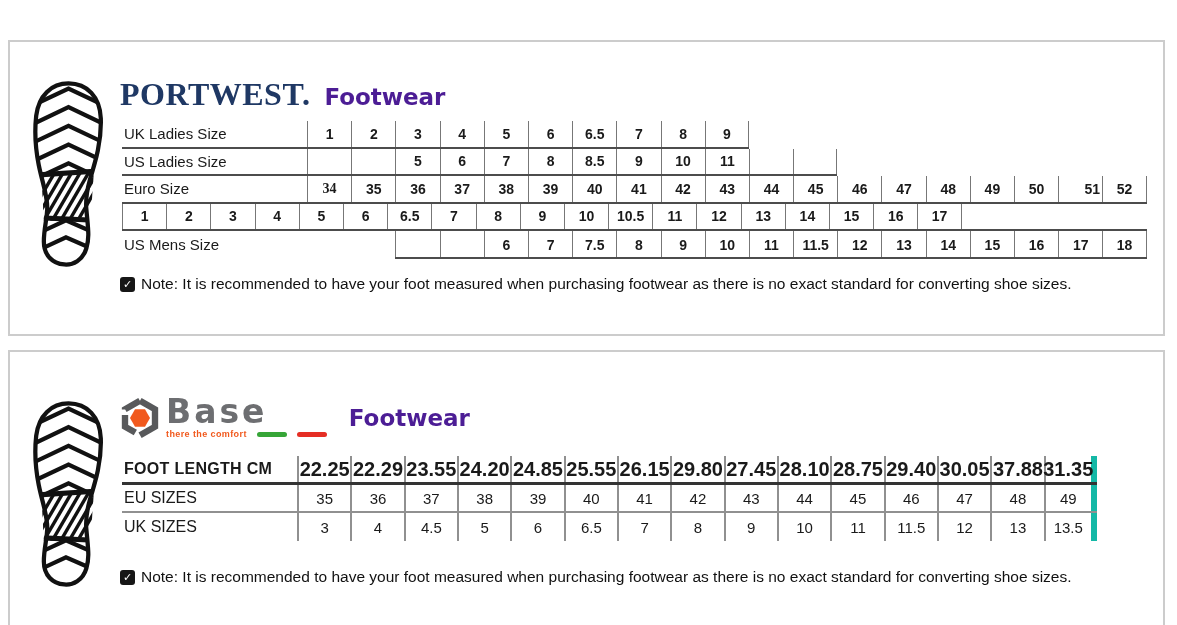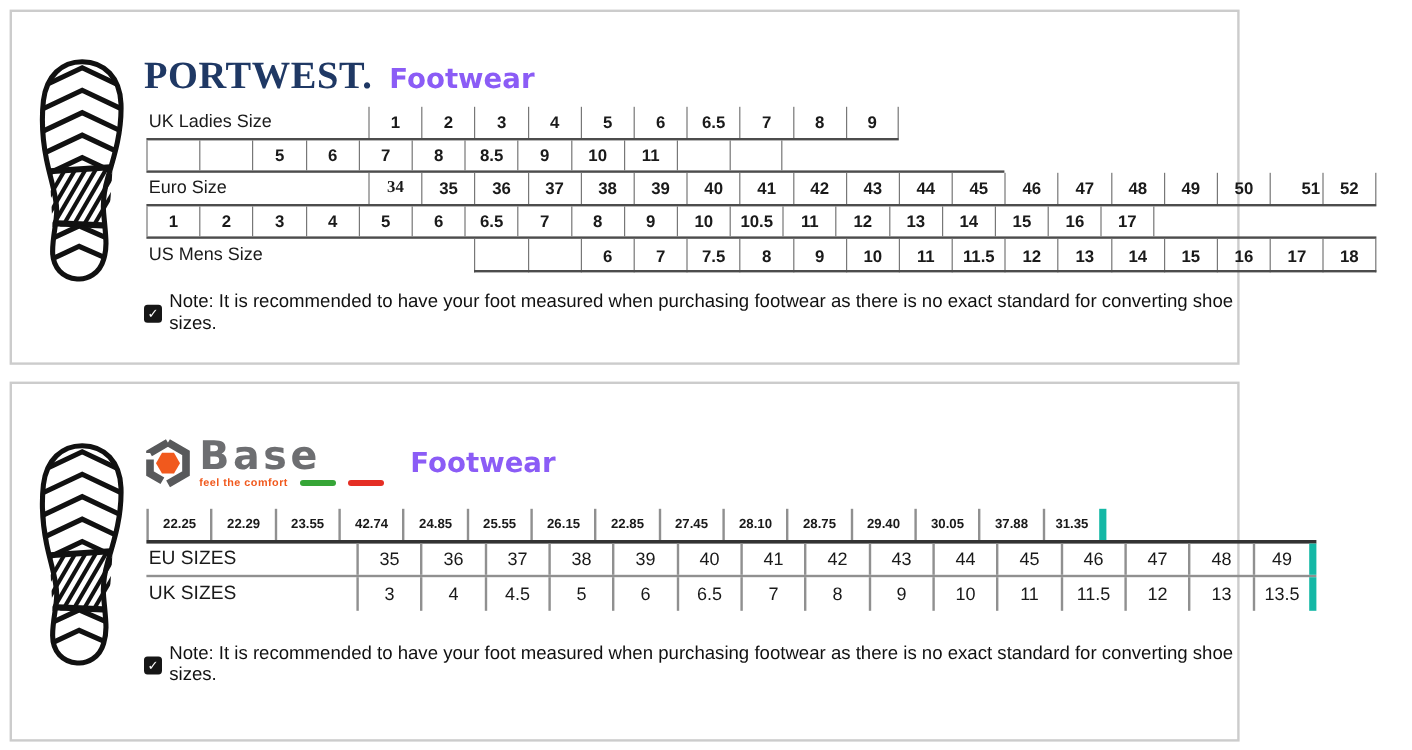--- a/index.html
+++ b/index.html
@@ -1,27 +1,27 @@
 <!DOCTYPE html>
 <html><head>
 <meta charset="utf-8">
 <style>
   html,body{margin:0;padding:0;background:#ffffff;}
   body{width:1177px;height:625px;position:relative;font-family:"Liberation Sans","DejaVu Sans",sans-serif;color:#1a1a1a;}
-  .panel{position:absolute;left:8px;width:1025px;background:#fff;border:2px solid #cccccc;box-sizing:border-box;}
+  .panel{position:absolute;left:8px;width:1157px;background:#fff;border:2px solid #cccccc;box-sizing:border-box;margin-top:32px;}
   #panel-portwest{top:8px;height:296px;}
   #panel-base{top:318px;height:300px;}
   .footprint{position:absolute;left:20px;}
   #panel-portwest .footprint{top:38px;}
   #panel-base .footprint{top:48px;}
   
   .brandrow{position:absolute;left:110px;display:flex;align-items:baseline;}
   #panel-portwest .brandrow{top:34px;}
   .pw-brand{font-family:"Liberation Serif","DejaVu Serif",serif;font-weight:700;font-size:32px;color:#1f3864;letter-spacing:.5px;}
-  .product-title{font-size:23px;font-weight:700;color:#8b5cf6;margin-left:14px;font-family:"DejaVu Sans",sans-serif;}
+  .product-title{font-size:23px;font-weight:700;color:#4c1d95;margin-left:14px;font-family:"DejaVu Sans",sans-serif;}
   
   #base-logo{position:absolute;left:110px;top:44px;display:flex;align-items:center;}
   .base-wordwrap{display:flex;flex-direction:column;margin-left:6px;}
   .base-word{font-size:33px;font-weight:700;color:#6d6e71;letter-spacing:3px;line-height:30px;font-family:"DejaVu Sans",sans-serif;}
   .base-tagrow{display:flex;align-items:center;margin-top:2px;}
   .base-tagline{font-size:9px;font-weight:700;color:#f1591d;letter-spacing:.4px;white-space:nowrap;}
   .flag-dash{height:5px;width:30px;border-radius:2.5px;margin-left:10px;}
   .dash-green{background:#36a537;}
   .dash-red{background:#e52e24;}
   #base-logo .product-title{margin-left:22px;}
@@ -38,21 +38,21 @@
   .bs .trow:nth-child(3){border-bottom:none;}
   .tlabel{display:flex;align-items:center;box-sizing:border-box;padding-left:2px;}
   .pw .tlabel{font-size:15px;}
   .bs .tlabel{font-size:16px;}
   .bs .trow:nth-child(1) .tlabel{font-weight:700;letter-spacing:.3px;}
   .tspacer{box-sizing:border-box;}
   .tcell{display:flex;align-items:center;justify-content:center;box-sizing:border-box;}
   .pw .tcell{border-left:1px solid #777;font-size:14px;font-weight:700;}
   .pw .tcell.last{border-right:1px solid #777;}
   .bs .tcell{border-left:2px solid #909090;font-size:15px;font-weight:400;}
-  .bs .trow:nth-child(1) .tcell{font-weight:700;font-size:11px;}
+  .bs .trow:nth-child(1) .tcell{font-weight:700;font-size:20px;}
   .bs .tcell.last{border-right:6px solid #14b8a6;}
   
   .noterow{position:absolute;left:110px;display:flex;align-items:center;}
   #panel-portwest .noterow{top:233px;}
   #panel-base .noterow{top:216px;}
   .check-box{width:15px;height:15px;background:#161616;border-radius:3px;color:#fff;font-size:11px;font-weight:700;display:flex;align-items:center;justify-content:center;margin-right:6px;flex:none;}
   .note-text{font-size:15.5px;color:#111;}
 </style>
 </head>
 <body>
@@ -104,20 +104,21 @@
         <div class="tcell" style="width: 44.2px;">3</div>
         <div class="tcell" style="width: 44.2px;">4</div>
         <div class="tcell" style="width: 44.2px;">5</div>
         <div class="tcell" style="width: 44.2px;">6</div>
         <div class="tcell" style="width: 44.2px;">6.5</div>
         <div class="tcell" style="width: 44.2px;">7</div>
         <div class="tcell" style="width: 44.2px;">8</div>
         <div class="tcell last" style="width: 44.2px;">9</div>
       </div>
       <div class="trow" style="width: 715.4px;">
+        <div class="tlabel" style="width: 185px;">US Ladies Size</div>
         <div class="tcell" style="width: 44.2px;"></div>
         <div class="tcell" style="width: 44.2px;"></div>
         <div class="tcell" style="width: 44.2px;">5</div>
         <div class="tcell" style="width: 44.2px;">6</div>
         <div class="tcell" style="width: 44.2px;">7</div>
         <div class="tcell" style="width: 44.2px;">8</div>
         <div class="tcell" style="width: 44.2px;">8.5</div>
         <div class="tcell" style="width: 44.2px;">9</div>
         <div class="tcell" style="width: 44.2px;">10</div>
         <div class="tcell" style="width: 44.2px;">11</div>
@@ -232,38 +233,39 @@
   </svg>
 
   <div id="base-logo">
     <svg viewBox="0 0 44 48" width="40" height="44">
       <polygon points="22,5 38.5,14.5 38.5,33.5 22,43 5.5,33.5 5.5,14.5" fill="none" stroke="#58595b" stroke-width="7" stroke-dasharray="57 6 26 6 19"></polygon>
       <polygon points="11,24 16.5,14.5 27.5,14.5 33,24 27.5,33.5 16.5,33.5" fill="#f1591d"></polygon>
     </svg>
     <span class="base-wordwrap">
       <span class="base-word">Base</span>
       <span class="base-tagrow">
-        <span class="base-tagline">feel the comfort</span>
+        <span class="base-tagline">there the comfort</span>
         <span class="flag-dash dash-green"></span>
         <span class="flag-dash dash-red"></span>
       </span>
     </span>
     <span class="product-title">Footwear</span>
   </div>
 
   <div class="sizetable bs" id="bs-table">
       <div class="trow" style="width: 974.95px;">
+        <div class="tlabel" style="width: 175px;">FOOT LENGTH CM</div>
         <div class="tcell" style="width: 53.33px;">22.25</div>
         <div class="tcell" style="width: 53.33px;">22.29</div>
         <div class="tcell" style="width: 53.33px;">23.55</div>
-        <div class="tcell" style="width: 53.33px;">42.74</div>
+        <div class="tcell" style="width: 53.33px;">24.20</div>
         <div class="tcell" style="width: 53.33px;">24.85</div>
         <div class="tcell" style="width: 53.33px;">25.55</div>
         <div class="tcell" style="width: 53.33px;">26.15</div>
-        <div class="tcell" style="width: 53.33px;">22.85</div>
+        <div class="tcell" style="width: 53.33px;">29.80</div>
         <div class="tcell" style="width: 53.33px;">27.45</div>
         <div class="tcell" style="width: 53.33px;">28.10</div>
         <div class="tcell" style="width: 53.33px;">28.75</div>
         <div class="tcell" style="width: 53.33px;">29.40</div>
         <div class="tcell" style="width: 53.33px;">30.05</div>
         <div class="tcell" style="width: 53.33px;">37.88</div>
         <div class="tcell last" style="width: 53.33px;">31.35</div>
       </div>
       <div class="trow" style="width: 974.95px;">
         <div class="tlabel" style="width: 175px;">EU SIZES</div>

